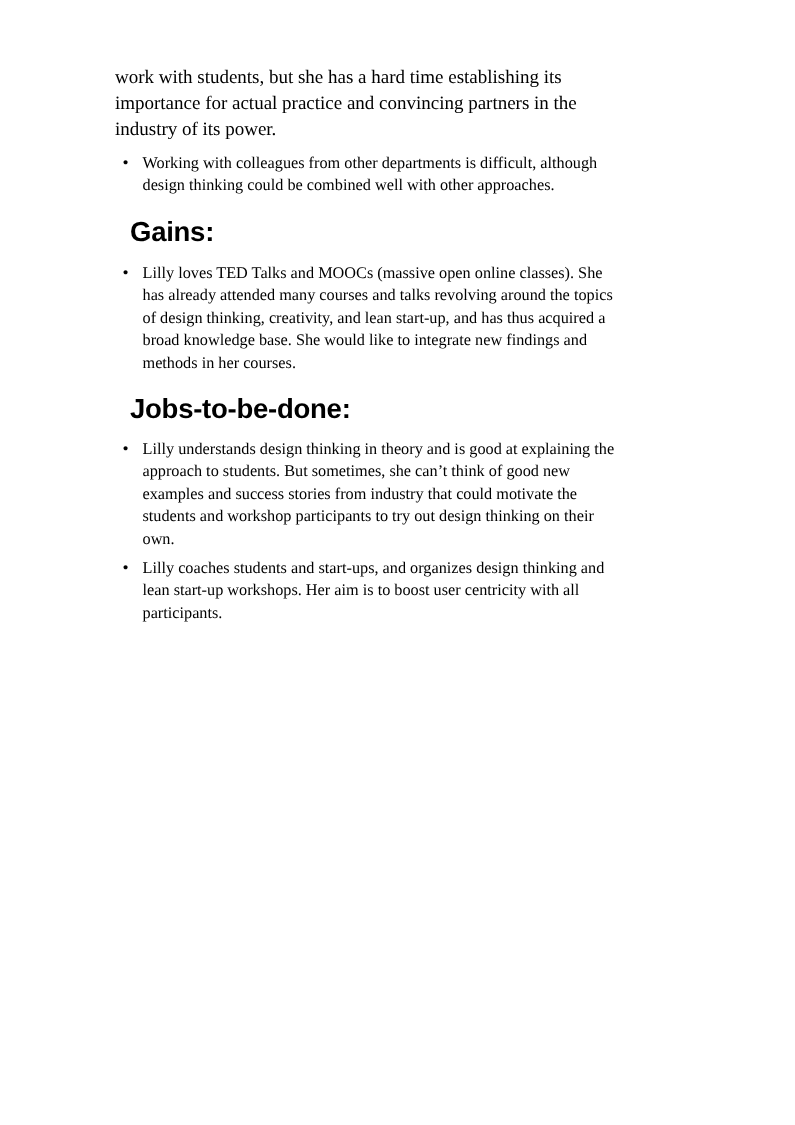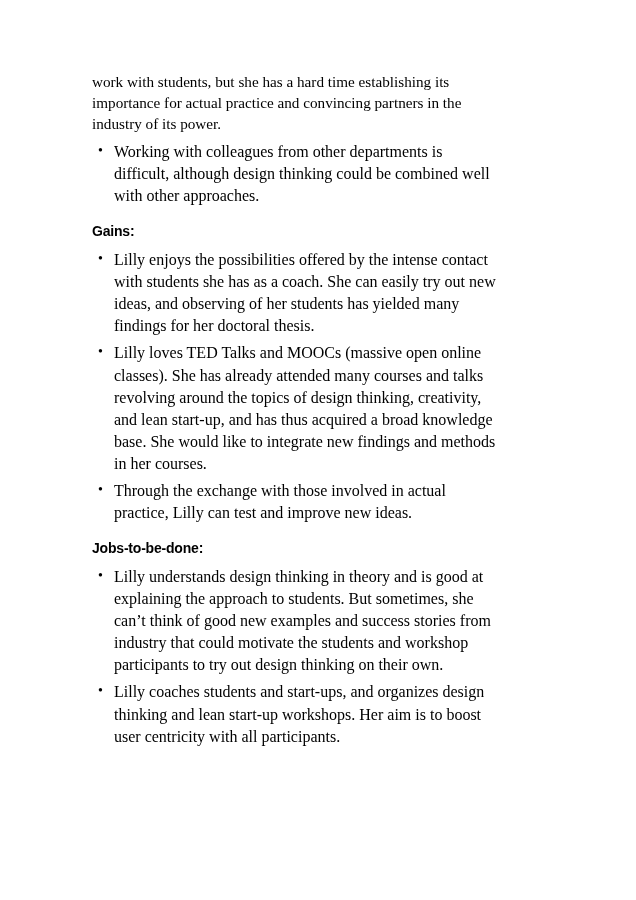--- a/index.html
+++ b/index.html
@@ -12,58 +12,58 @@
     height: 900px;
     font-family: "Liberation Serif", serif;
     color: #000000;
     overflow: hidden;
   }
   .page {
     position: relative;
     width: 584px;
     height: 900px;
     box-sizing: border-box;
-    padding: 72px 84px 40px 92px;
+    padding: 52px 84px 40px 92px;
   }
   .para {
     font-family: "Liberation Serif", serif;
     font-size: 15.2px;
     line-height: 1.38;
     text-align: left;
     margin: 0 0 2px 0;
   }
   .continuation {
     margin-bottom: 6px;
   }
   ul.bullets {
     list-style: none;
     margin: 0 0 6px 0;
     padding: 0;
   }
   ul.bullets li {
     position: relative;
     padding-left: 22px;
     margin-bottom: 5px;
-    font-size: 16px;
+    font-size: 13px;
     line-height: 1.38;
     font-family: "Liberation Serif", serif;
   }
   ul.bullets li::before {
     content: "\2022";
     position: absolute;
     left: 6px;
     top: -1px;
     font-size: 14px;
     line-height: 1.5;
   }
   h2.section-heading {
     font-family: "Liberation Sans", sans-serif;
-    font-size: 14px;
+    font-size: 22px;
     font-weight: bold;
-    margin: 16px 0 10px 0;
+    margin: 16px 0 10px 12px;
     letter-spacing: -0.2px;
   }
   .block + .block {
     margin-top: 0;
   }
 </style>
 </head>
 <body>
 
 <div class="page">
@@ -71,23 +71,21 @@
   <div class="block">
     <p class="para continuation">work with students, but she has a hard time establishing its importance for actual practice and convincing partners in the industry of its power.</p>
     <ul class="bullets">
       <li>Working with colleagues from other departments is difficult, although design thinking could be combined well with other approaches.</li>
     </ul>
   </div>
 
   <div class="block">
     <h2 class="section-heading">Gains:</h2>
     <ul class="bullets">
-      <li>Lilly enjoys the possibilities offered by the intense contact with students she has as a coach. She can easily try out new ideas, and observing of her students has yielded many findings for her doctoral thesis.</li>
       <li>Lilly loves TED Talks and MOOCs (massive open online classes). She has already attended many courses and talks revolving around the topics of design thinking, creativity, and lean start-up, and has thus acquired a broad knowledge base. She would like to integrate new findings and methods in her courses.</li>
-      <li>Through the exchange with those involved in actual practice, Lilly can test and improve new ideas.</li>
     </ul>
   </div>
 
   <div class="block">
     <h2 class="section-heading">Jobs-to-be-done:</h2>
     <ul class="bullets">
       <li>Lilly understands design thinking in theory and is good at explaining the approach to students. But sometimes, she can’t think of good new examples and success stories from industry that could motivate the students and workshop participants to try out design thinking on their own.</li>
       <li>Lilly coaches students and start-ups, and organizes design thinking and lean start-up workshops. Her aim is to boost user centricity with all participants.</li>
     </ul>
   </div>

